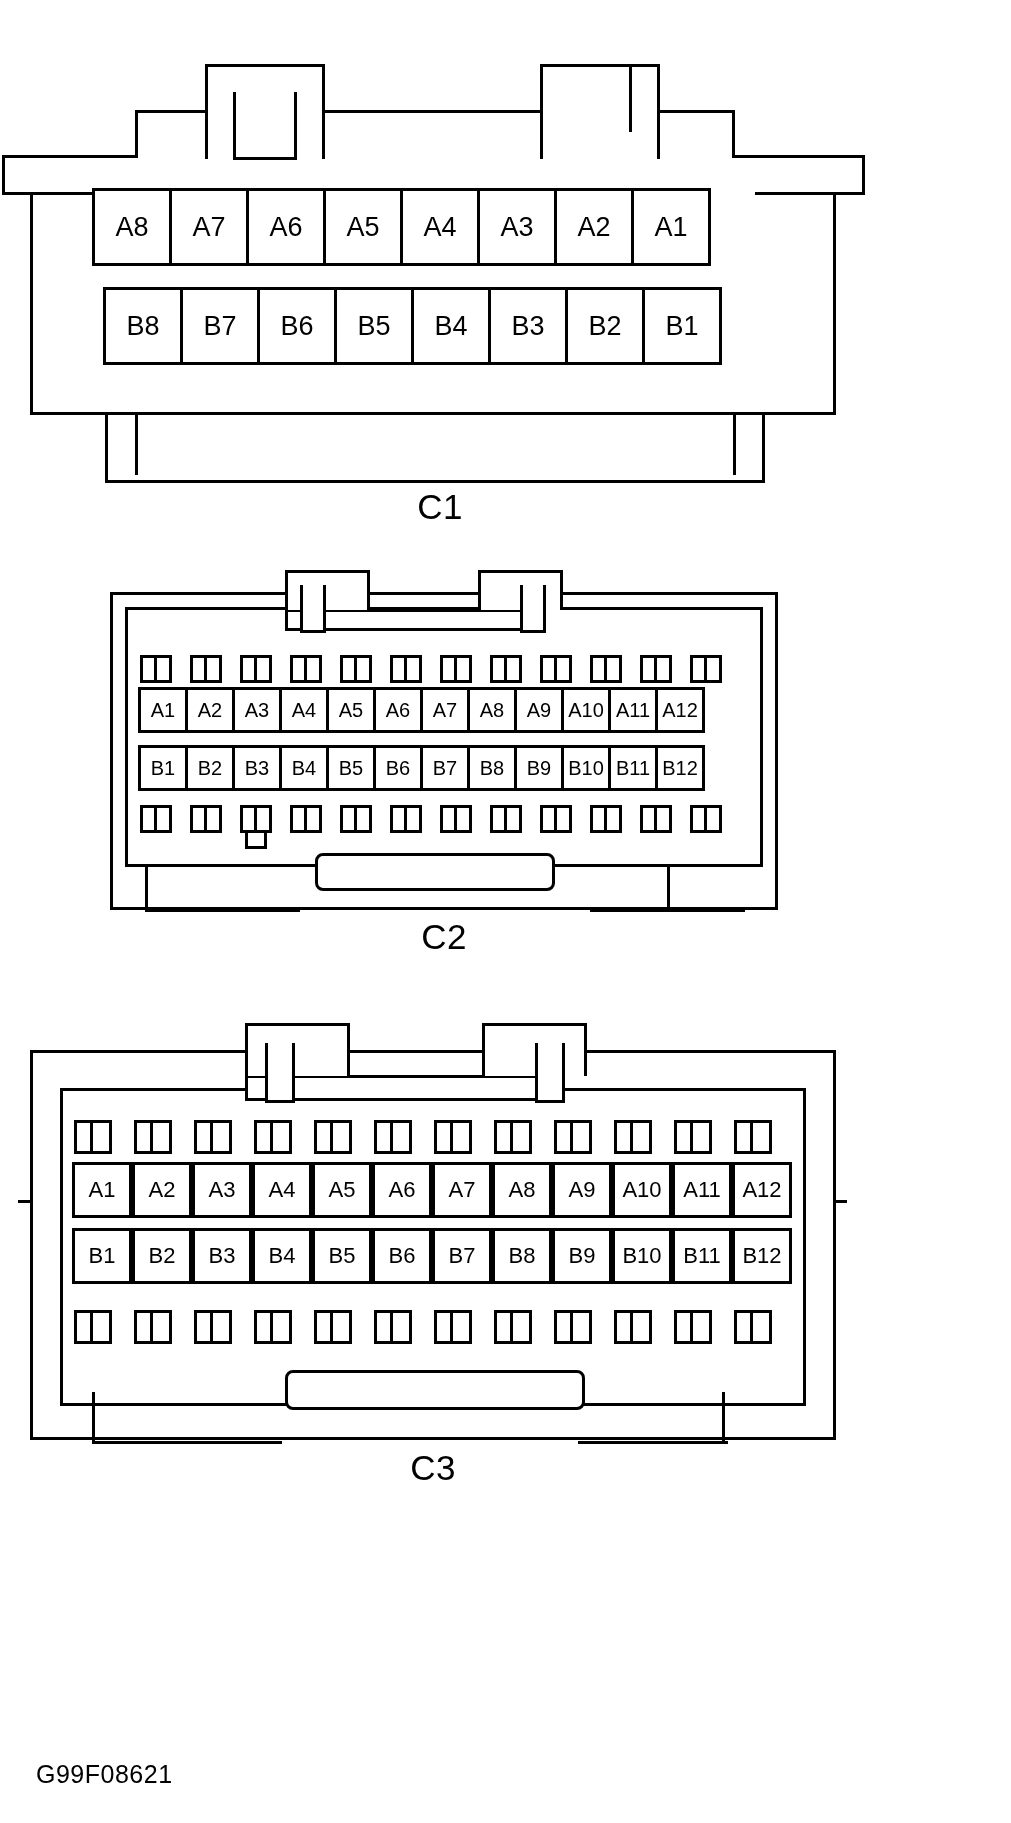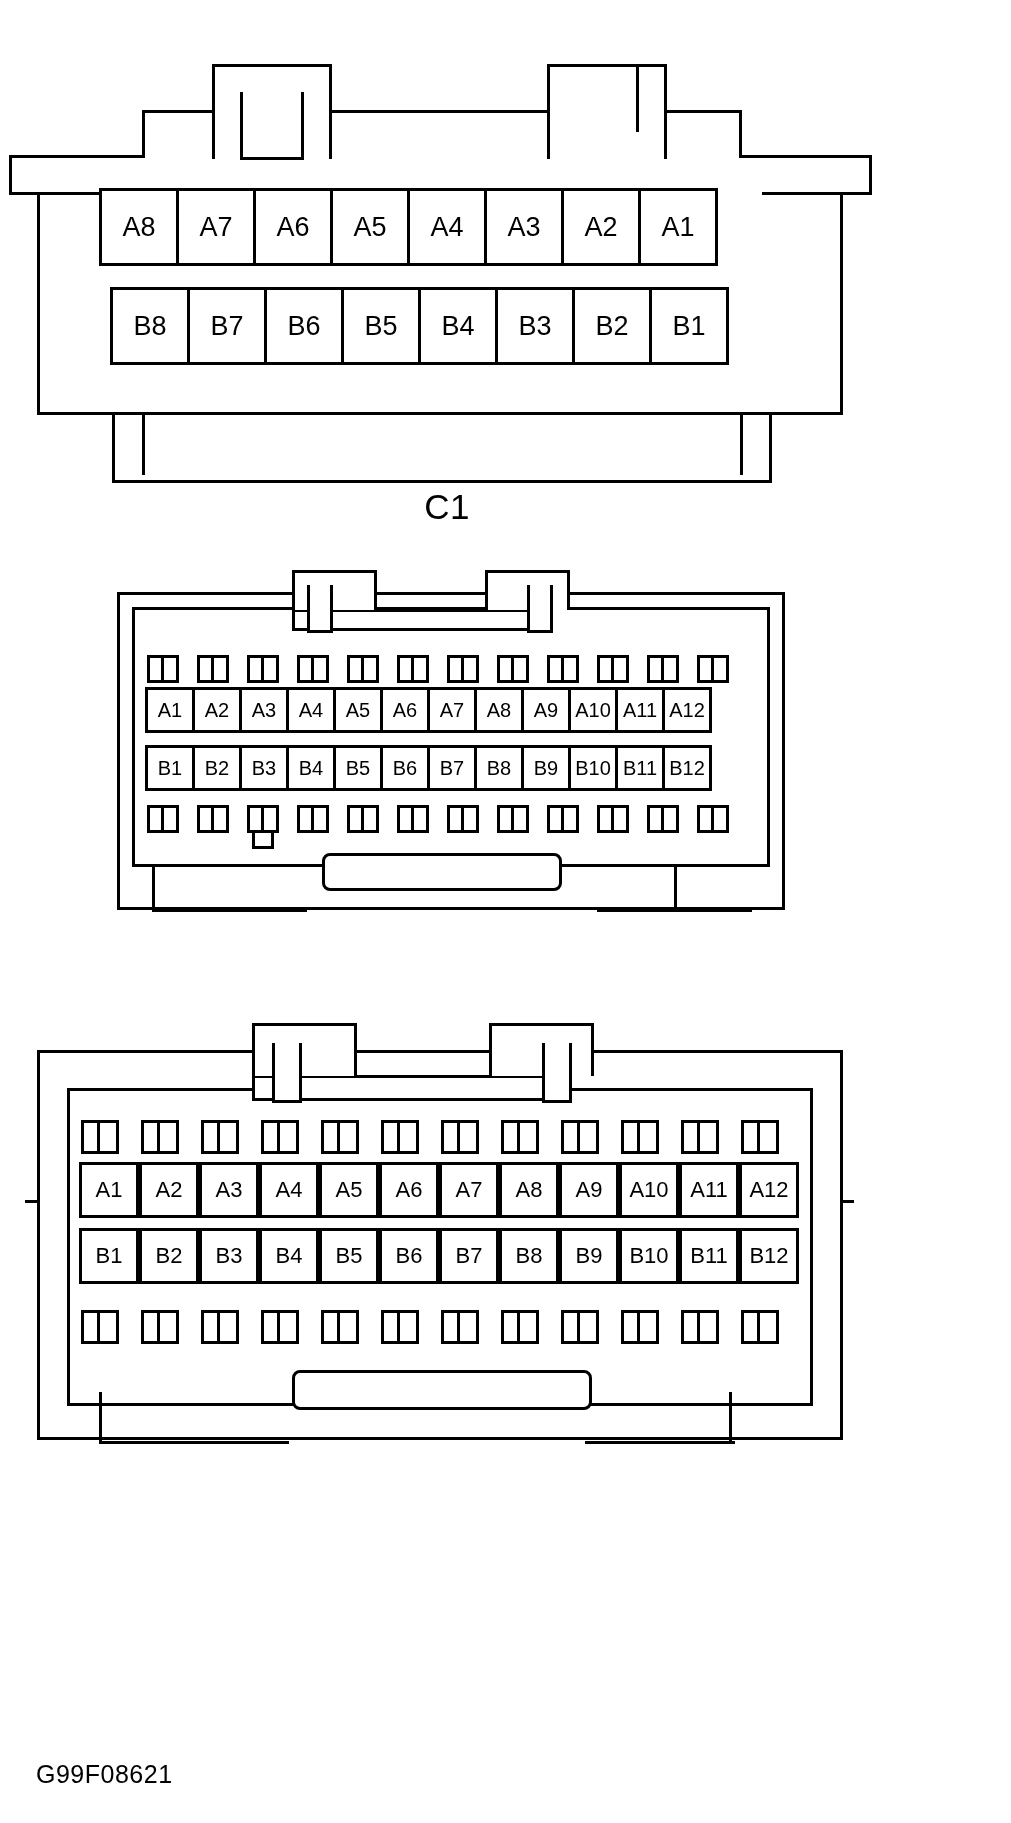--- a/index.html
+++ b/index.html
@@ -18,21 +18,20 @@
 
   .page {
     position: relative;
     width: 1011px;
     height: 1823px;
   }
 
   
   .connector {
     position: absolute;
-    margin-left: 7px;
   }
   .conn-caption {
     position: absolute;
     width: 100%;
     text-align: center;
     font-size: 35px;
     letter-spacing: 0.5px;
   }
 
   
@@ -670,20 +669,21 @@
       <div class="term"></div>
     </div>
 
     <div class="notch"></div>
     <div class="foot-plate"></div>
     <div class="leg-l"></div>
     <div class="leg-l2"></div>
     <div class="leg-r"></div>
     <div class="leg-r2"></div>
 
+    <div class="conn-caption caption">C2</div>
   </div>
 
   <div class="connector" id="c3">
     <div class="outer"></div>
     <div class="inner"></div>
     <div class="latch-bar"></div>
     <div class="clip-l"></div>
     <div class="clip-l-in"></div>
     <div class="clip-r"></div>
     <div class="clip-r-in"></div>
@@ -749,17 +749,18 @@
       <div class="term"></div>
       <div class="term"></div>
     </div>
 
     <div class="foot-plate"></div>
     <div class="leg-l"></div>
     <div class="leg-l2"></div>
     <div class="leg-r"></div>
     <div class="leg-r2"></div>
 
+    <div class="conn-caption caption">C3</div>
   </div>
 
   <div id="fig-id">G99F08621</div>
 
 </div>
 
 </body></html>

